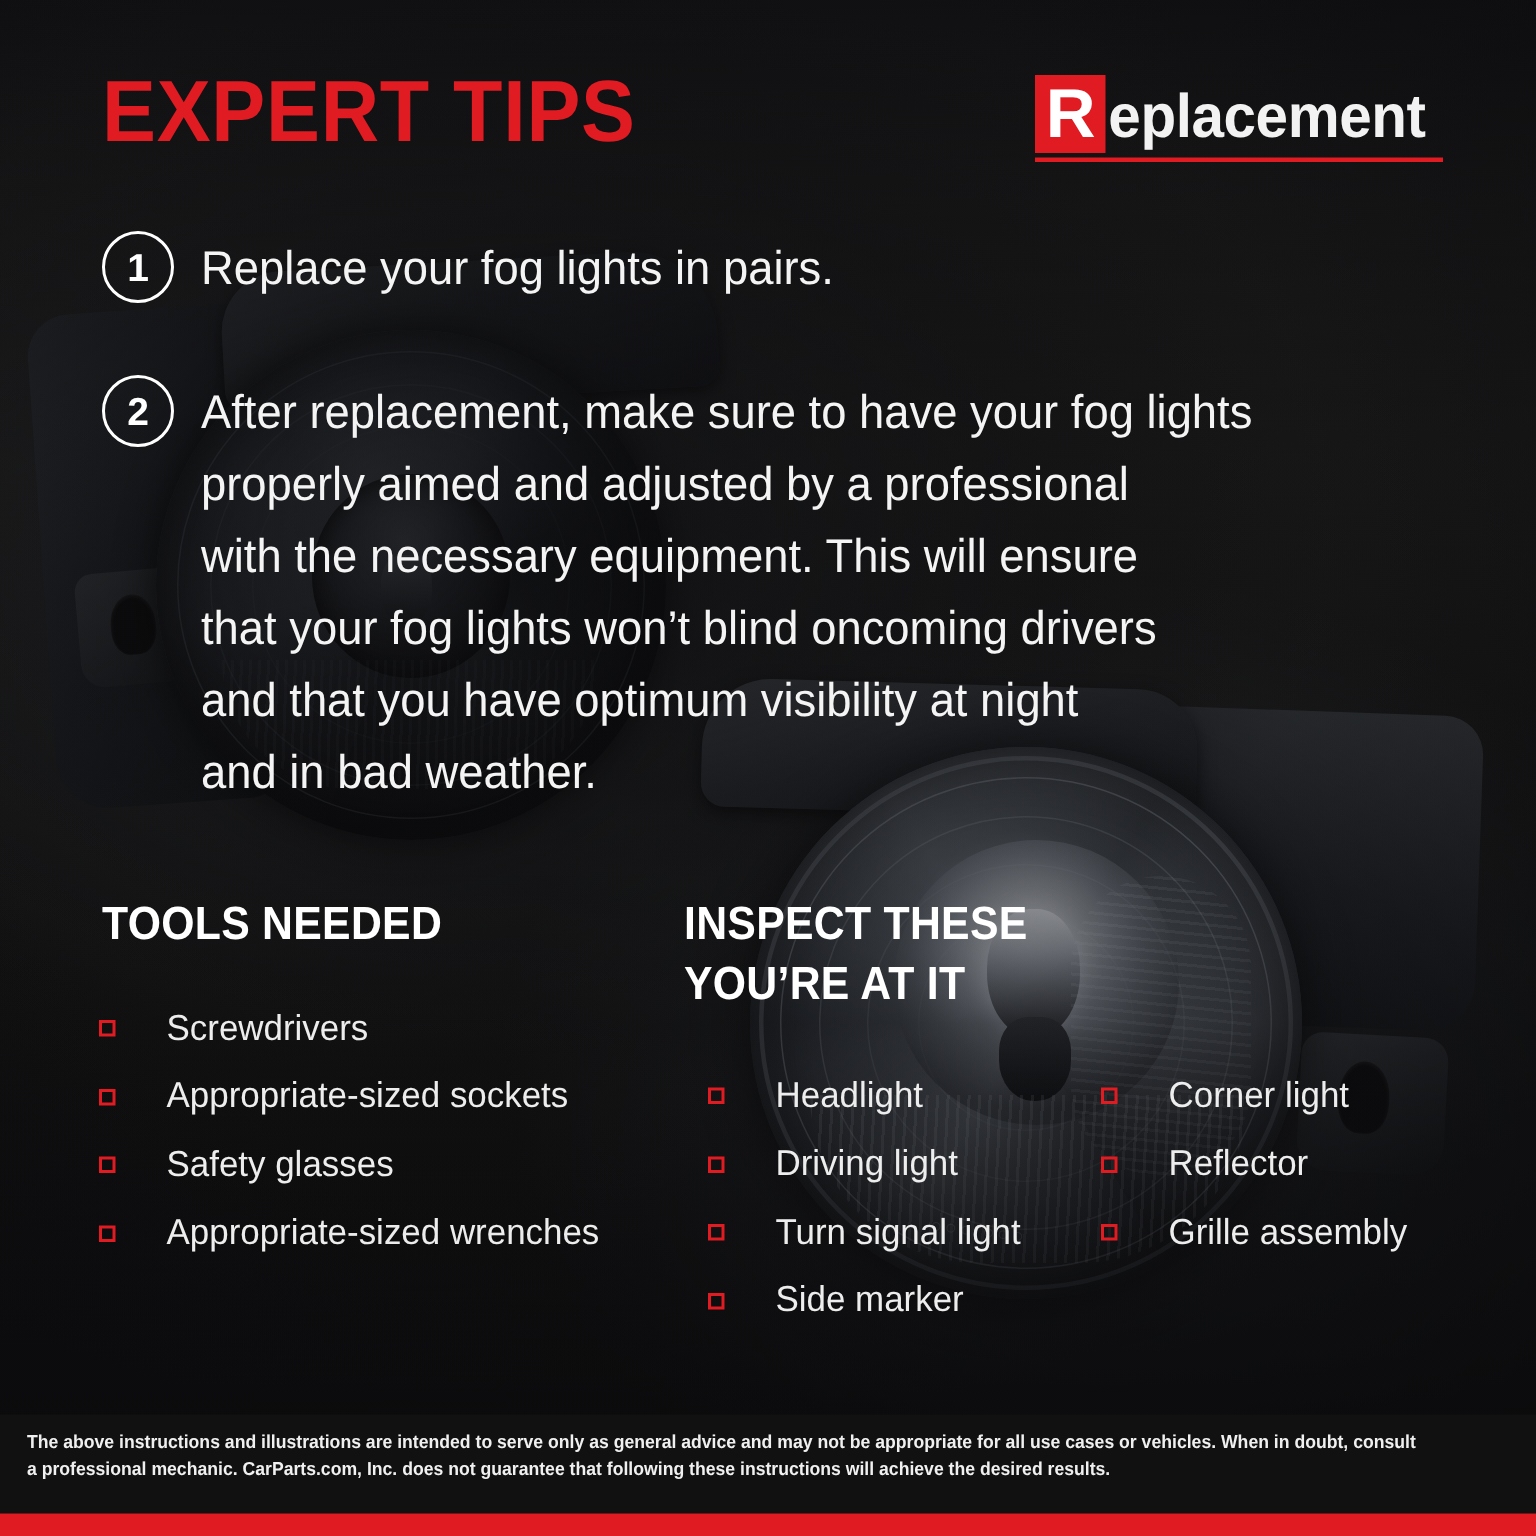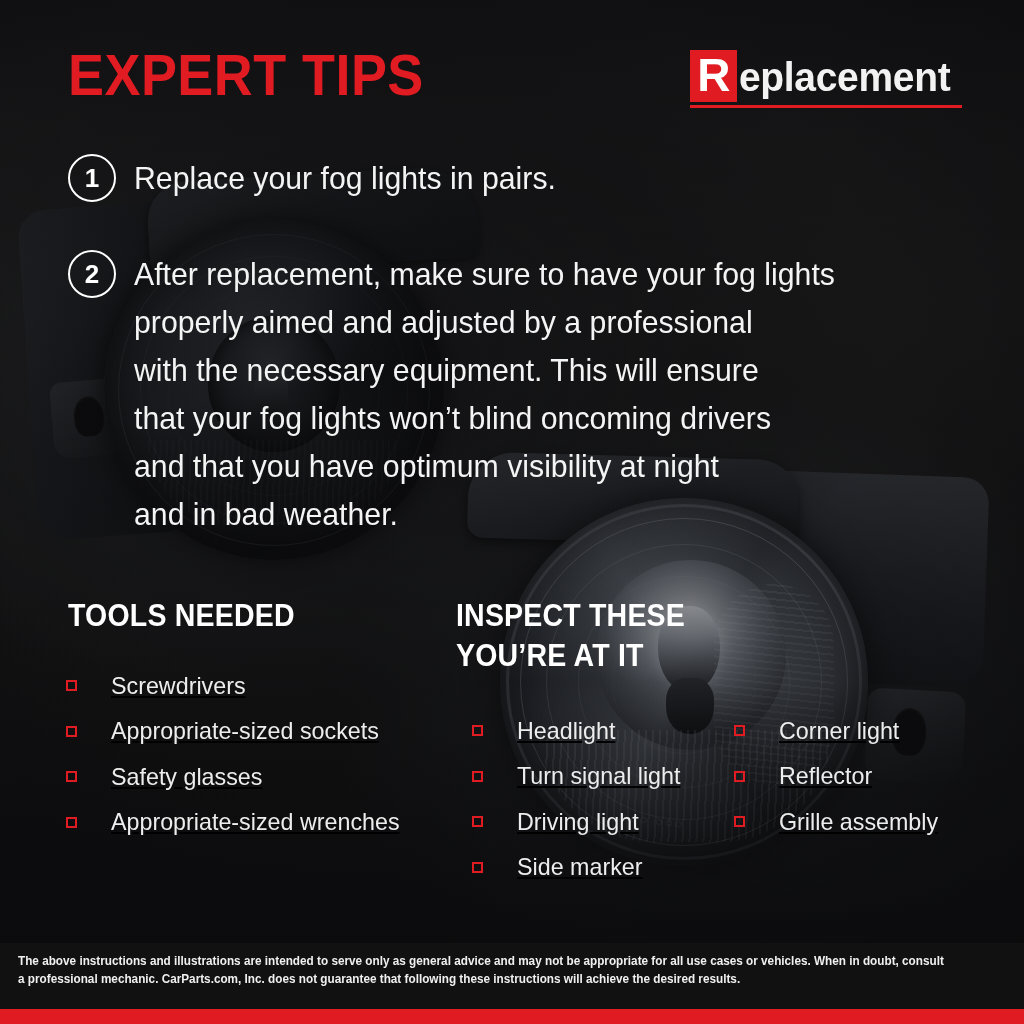--- a/index.html
+++ b/index.html
@@ -220,21 +220,21 @@
   .sec-head {
     position:absolute; color:#ffffff; font-weight:bold;
     font-size:31px; line-height:40px; letter-spacing:.2px;
     transform:scaleX(.92); transform-origin:left top;
     white-space:pre-line;
   }
   .sec-tools { left:68px; top:596px; }
   .sec-inspect { left:456px; top:596px; }
 
   
-  .cl { position:absolute;text-decoration:underline; }
+  .cl { position:absolute; }
   .cl-tools { left:66px; top:663px; }
   .cl-insp-1 { left:472px; top:708px; }
   .cl-insp-2 { left:734px; top:708px; }
   .cl-row { display:flex; align-items:center; height:45.5px; }
   .box {
     flex:0 0 auto; width:11px; height:11px;
     border:2px solid #e01b22; background:transparent;
     margin-right:34px;
   }
   .cl-label {
@@ -353,25 +353,25 @@
     <div class="sec-head sec-inspect">INSPECT THESE
 YOU’RE AT IT</div>
 
     <div class="cl cl-insp-1">
       <div class="cl-row">
         <span class="box"></span>
         <span class="cl-label">Headlight</span>
       </div>
       <div class="cl-row">
         <span class="box"></span>
+        <span class="cl-label">Driving light</span>
+      </div>
+      <div class="cl-row">
+        <span class="box"></span>
         <span class="cl-label">Turn signal light</span>
-      </div>
-      <div class="cl-row">
-        <span class="box"></span>
-        <span class="cl-label">Driving light</span>
       </div>
       <div class="cl-row">
         <span class="box"></span>
         <span class="cl-label">Side marker</span>
       </div>
     </div>
 
     <div class="cl cl-insp-2">
       <div class="cl-row">
         <span class="box"></span>

